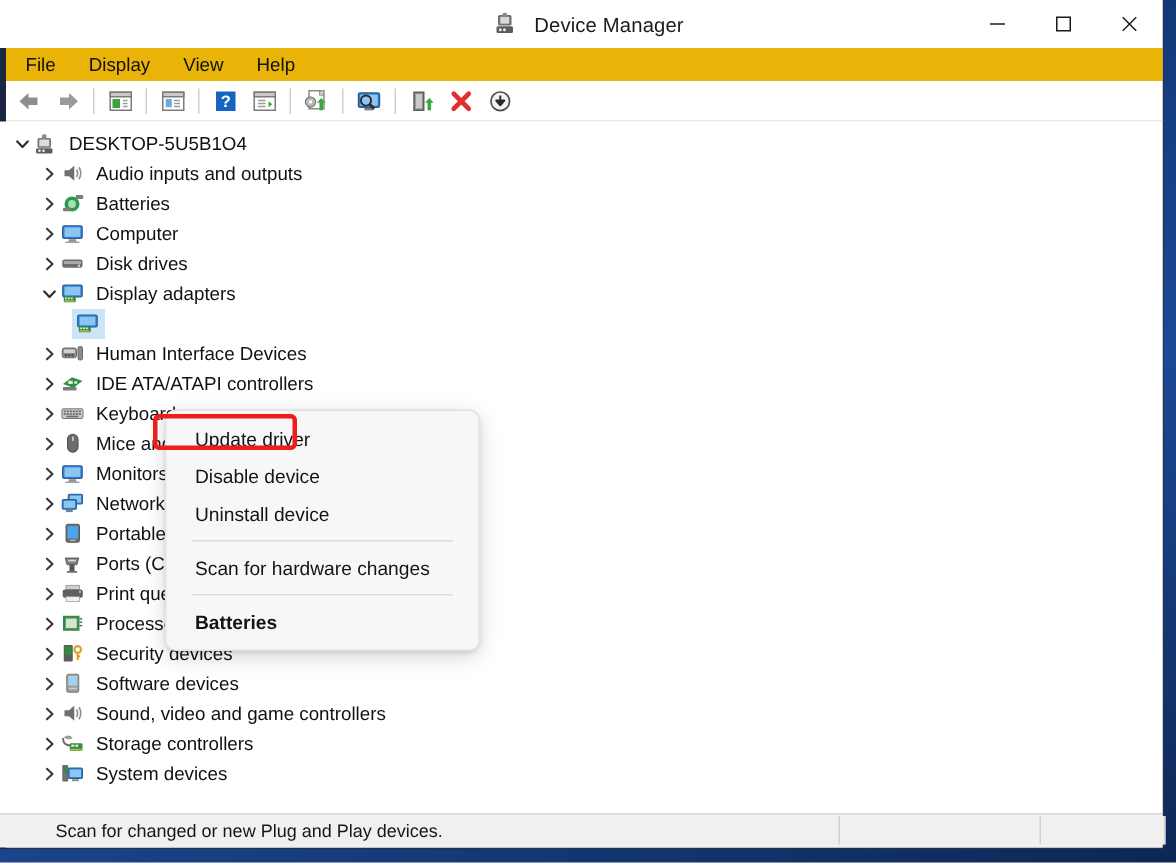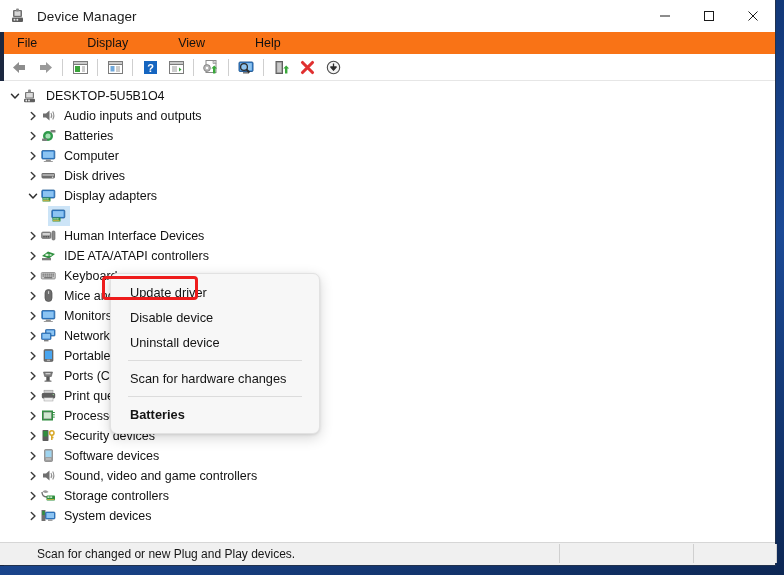--- a/index.html
+++ b/index.html
@@ -18,33 +18,34 @@
     border-top:none;border-left:none;
     box-sizing:border-box;
     display:flex;flex-direction:column;
   }
   .win-leftedge{position:absolute;left:0;top:0;width:4px;height:566px;background:#1b2740;}
 
   
   .titlebar{
     height:32px;min-height:32px;background:#fff;display:flex;align-items:center;
     position:relative;
+    justify-content:center;
   }
   .title-icon{width:18px;height:18px;margin-left:10px;position:relative;flex:none;}
   .title-text{
     font-size:13.5px;color:#1b1b1b;margin-left:9px;letter-spacing:.1px;
   }
   .caption-btns{position:absolute;right:0;top:0;height:32px;display:flex;}
   .cap-btn{width:44px;height:32px;display:flex;align-items:center;justify-content:center;
     font-size:12px;color:#1b1b1b;}
   .cap-btn svg{display:block;}
 
   
-  .menubar{height:22px;min-height:22px;display:flex;align-items:center;background:#f97316;
-    padding-left:6px;gap:28px;}
+  .menubar{height:22px;min-height:22px;display:flex;align-items:center;background:#eab308;
+    padding-left:6px;}
   .menu-item{font-size:12.5px;color:#111;padding:2px 11px;}
 
   
   .toolbar{height:26px;min-height:26px;display:flex;align-items:center;background:#fff;
     padding-left:6px;border-bottom:1px solid #e6e6e6;}
   .tb-btn{width:26px;height:22px;display:flex;align-items:center;justify-content:center;}
   .tb-sep{width:1px;height:17px;background:#cfcfcf;margin:0 4px;}
 
   
   .treewrap{flex:1;background:#fff;position:relative;overflow:hidden;}

